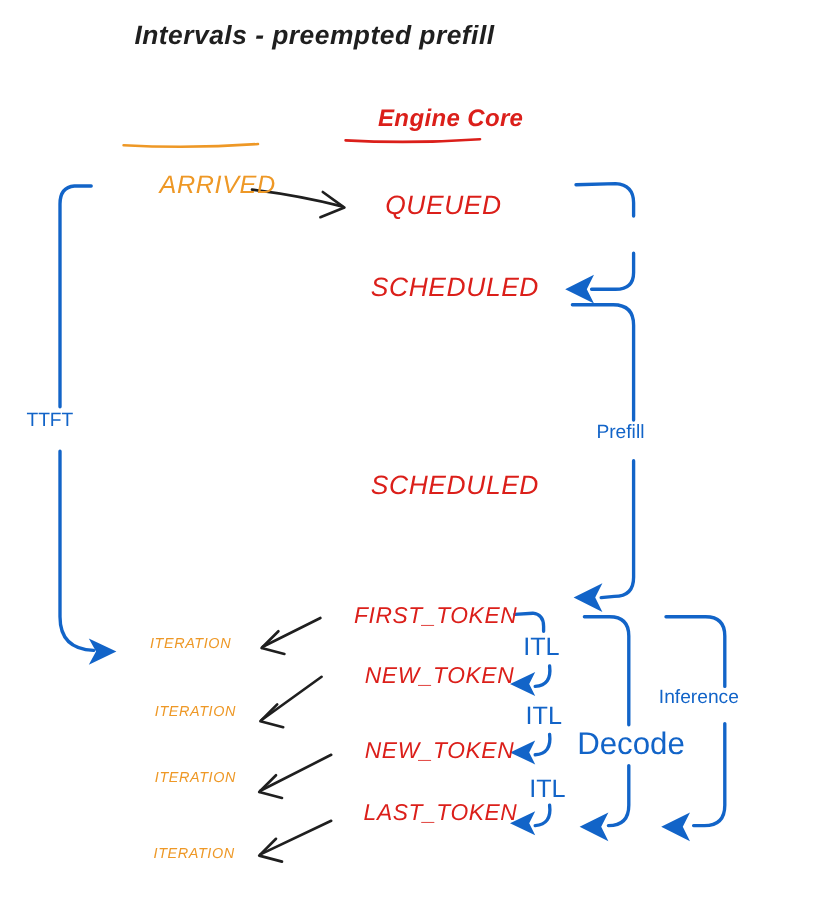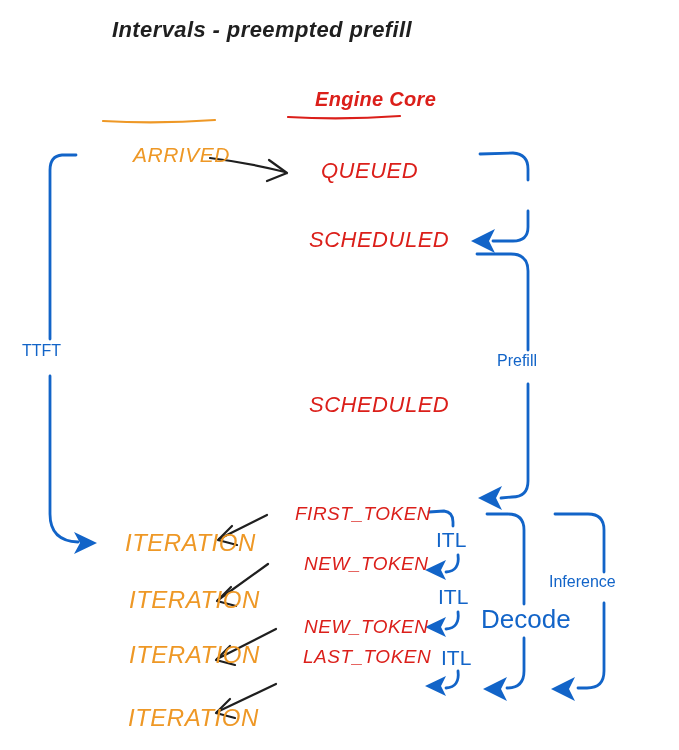--- a/index.html
+++ b/index.html
@@ -11,21 +11,21 @@
   .lbl{position:absolute;white-space:nowrap;line-height:1.05;}
   .hand{font-family:Liberation Sans, sans-serif;font-style:italic;margin-left:26px;}
   .sans{font-family:"Liberation Sans",sans-serif;font-style:normal;}
   .title{font-size:22px;font-weight:700;color:var(--c-ink);letter-spacing:.4px;}
   .hdr{font-size:20px;font-weight:700;letter-spacing:.3px;}
   .api{color:var(--c-api_server);}
   .eng{color:var(--c-engine_core);}
   .blue{color:var(--c-interval);}
   .ev{letter-spacing:.5px;}
   .ev-lg{font-size:22px;}
-  .ev-md{font-size:24px;}
+  .ev-md{font-size:12px;}
   .ev-sm{font-size:19px;}
   .iv-lg{font-size:26px;}
   .iv-md{font-size:16px;}
   .iv-sm{font-size:21px;}
   svg .bluestroke{stroke:var(--c-interval);stroke-width:2.8;fill:none;stroke-linecap:round;stroke-linejoin:round;}
   svg .bluefill{fill:var(--c-interval);stroke:none;}
   svg .inkstroke{stroke:var(--c-ink);stroke-width:2.2;fill:none;stroke-linecap:round;stroke-linejoin:round;}
   svg .apistroke{stroke:var(--c-api_server);stroke-width:2.2;fill:none;stroke-linecap:round;}
   svg .engstroke{stroke:var(--c-engine_core);stroke-width:2.2;fill:none;stroke-linecap:round;}
 </style>
@@ -118,21 +118,21 @@
   <div class="lbl hand ev ev-md api" style="left:103px;top:587px;">ITERATION</div>
   <div class="lbl hand ev ev-md api" style="left:103px;top:642px;">ITERATION</div>
   <div class="lbl hand ev ev-md api" style="left:102px;top:705px;">ITERATION</div>
 
   <div class="lbl hand ev ev-lg eng" style="left:295px;top:159px;">QUEUED</div>
   <div class="lbl hand ev ev-lg eng" style="left:283px;top:228px;">SCHEDULED</div>
   <div class="lbl hand ev ev-lg eng" style="left:283px;top:393px;">SCHEDULED</div>
   <div class="lbl hand ev ev-sm eng" style="left:269px;top:504px;">FIRST_TOKEN</div>
   <div class="lbl hand ev ev-sm eng" style="left:278px;top:554px;">NEW_TOKEN</div>
   <div class="lbl hand ev ev-sm eng" style="left:278px;top:617px;">NEW_TOKEN</div>
-  <div class="lbl hand ev ev-sm eng" style="left:277px;top:647px;">LAST_TOKEN</div>
+  <div class="lbl hand ev ev-sm eng" style="left:277px;top:668px;">LAST_TOKEN</div>
 
   <div class="lbl sans iv-md blue" style="left:22px;top:343px;">TTFT</div>
   <div class="lbl sans iv-md blue" style="left:497px;top:353px;">Prefill</div>
   <div class="lbl sans iv-md blue" style="left:549px;top:574px;">Inference</div>
   <div class="lbl sans iv-lg blue" style="left:481px;top:606px;">Decode</div>
   <div class="lbl sans iv-sm blue" style="left:436px;top:529px;">ITL</div>
   <div class="lbl sans iv-sm blue" style="left:438px;top:586px;">ITL</div>
   <div class="lbl sans iv-sm blue" style="left:441px;top:647px;">ITL</div>
 
 </div>

